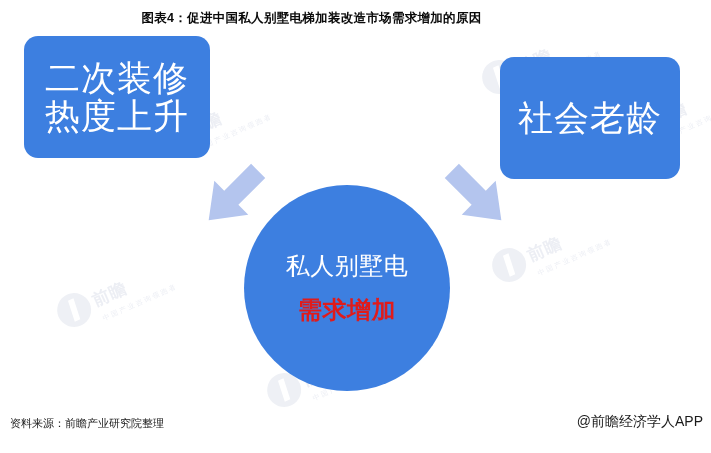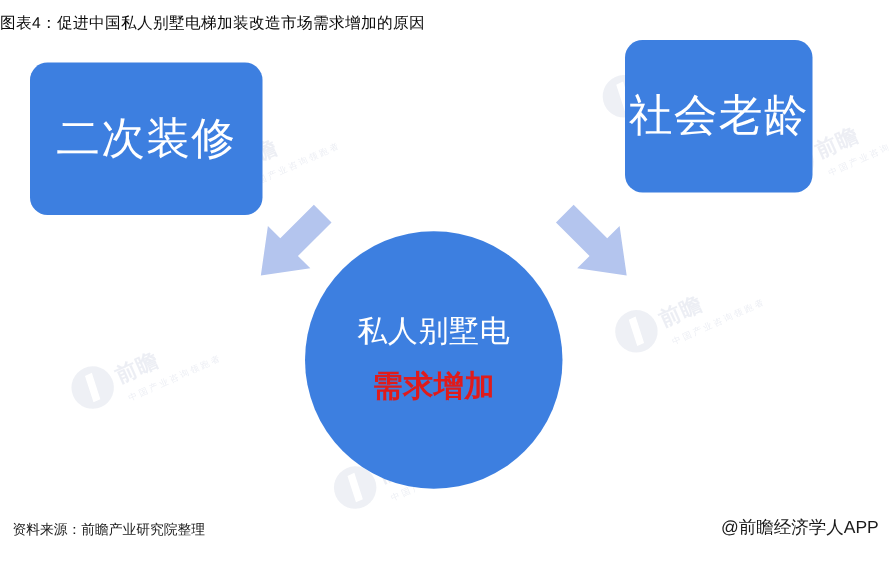--- a/index.html
+++ b/index.html
@@ -20,22 +20,23 @@
     background: #ffffff;
     overflow: hidden;
   }
 
   
   #chart-title {
     position: absolute;
     top: 10px;
     left: 0;
     width: 623px;
+    text-align: center;
     font-size: 12.5px;
-    font-weight: normal;
+    font-weight: bold;
     color: #0a0a0a;
     letter-spacing: 0.3px;
     white-space: nowrap;
   }
 
   
   .wm {
     position: absolute;
     color: #eceef4;
     opacity: 0.95;
@@ -98,28 +99,28 @@
     line-height: 1.08;
   }
   .cause-box .box-line {
     font-size: 35px;
     letter-spacing: 1px;
     font-weight: normal;
     white-space: nowrap;
   }
   #cause-box-left {
     left: 24px;
-    top: 50px;
+    top: 36px;
     width: 186px;
     height: 122px;
   }
   #cause-box-right {
     left: 500px;
-    top: 32px;
-    width: 150px;
+    top: 57px;
+    width: 180px;
     height: 122px;
   }
 
   
   #center-circle {
     position: absolute;
     left: 244px;
     top: 185px;
     width: 206px;
     height: 206px;
@@ -204,20 +205,21 @@
     <span class="wm-logo"></span><span class="wm-main">前瞻</span>
     <span class="wm-sub">中国产业咨询领跑者</span>
   </div>
   <div class="wm" id="wm-7">
     <span class="wm-logo"></span><span class="wm-main">前瞻</span>
     <span class="wm-sub">中国产业咨询领跑者</span>
   </div>
 
   <div class="cause-box" id="cause-box-left">
     <span class="box-line">二次装修</span>
+    <span class="box-line">热度上升</span>
   </div>
 
   <div class="cause-box" id="cause-box-right">
     <span class="box-line">社会老龄</span>
   </div>
 
   <svg class="arrow" id="arrow-left" width="80" height="75" viewBox="0 0 80 75">
     <g transform="rotate(45 40 37)">
       <polygon points="30,0 50,0 50,38 64,38 40,70 16,38 30,38" fill="#b4c5ee"></polygon>
     </g>

